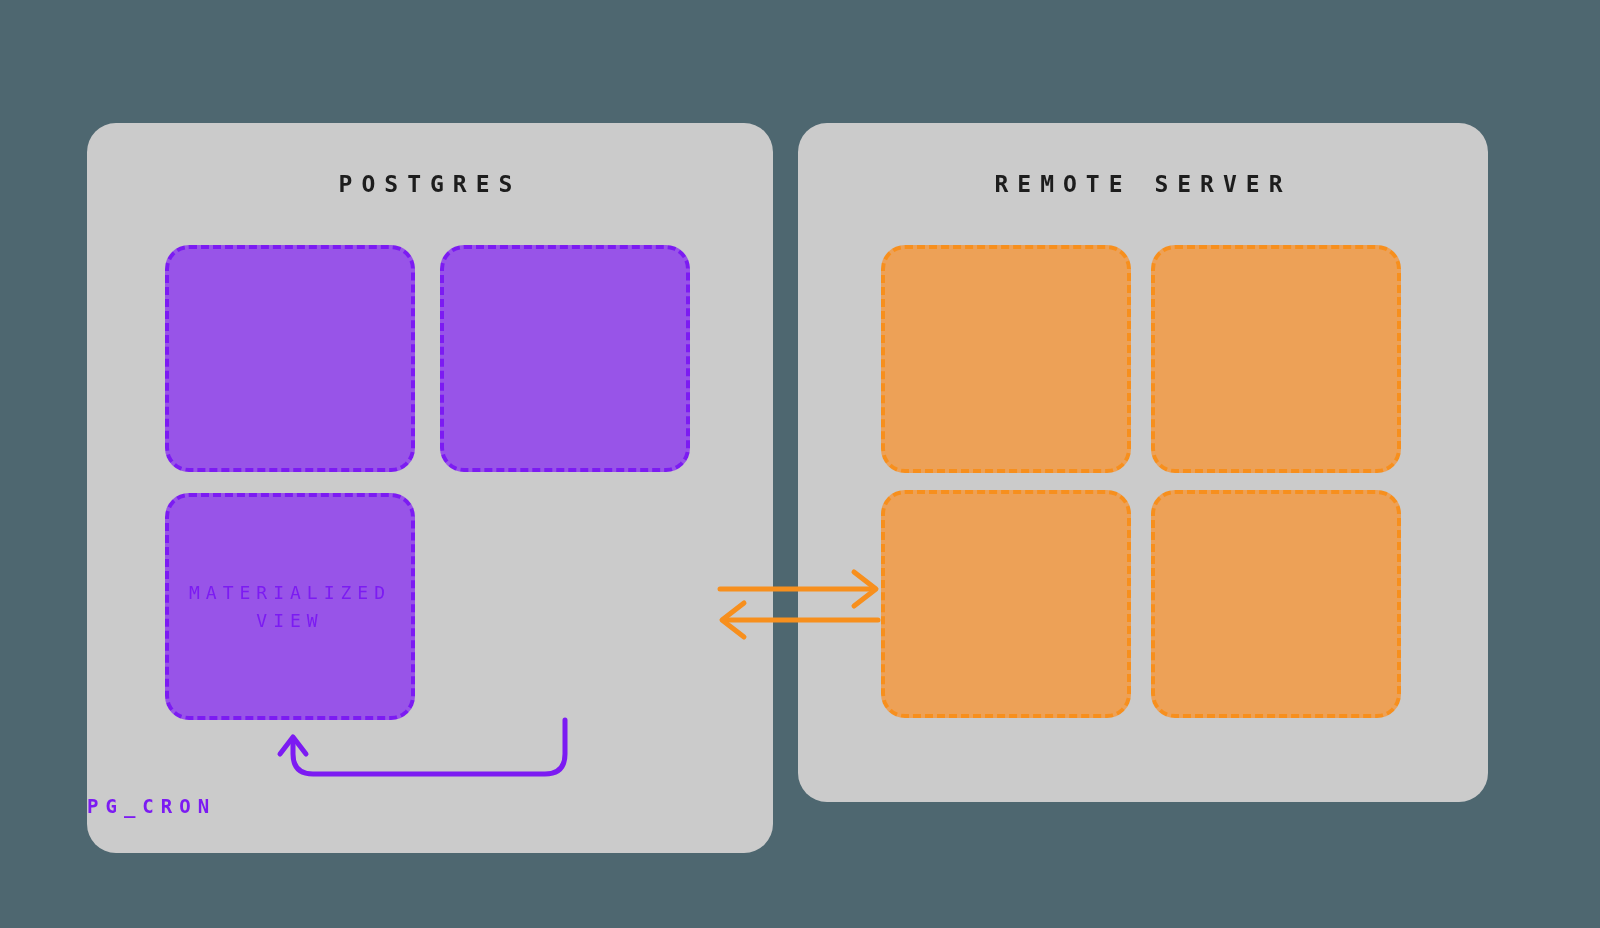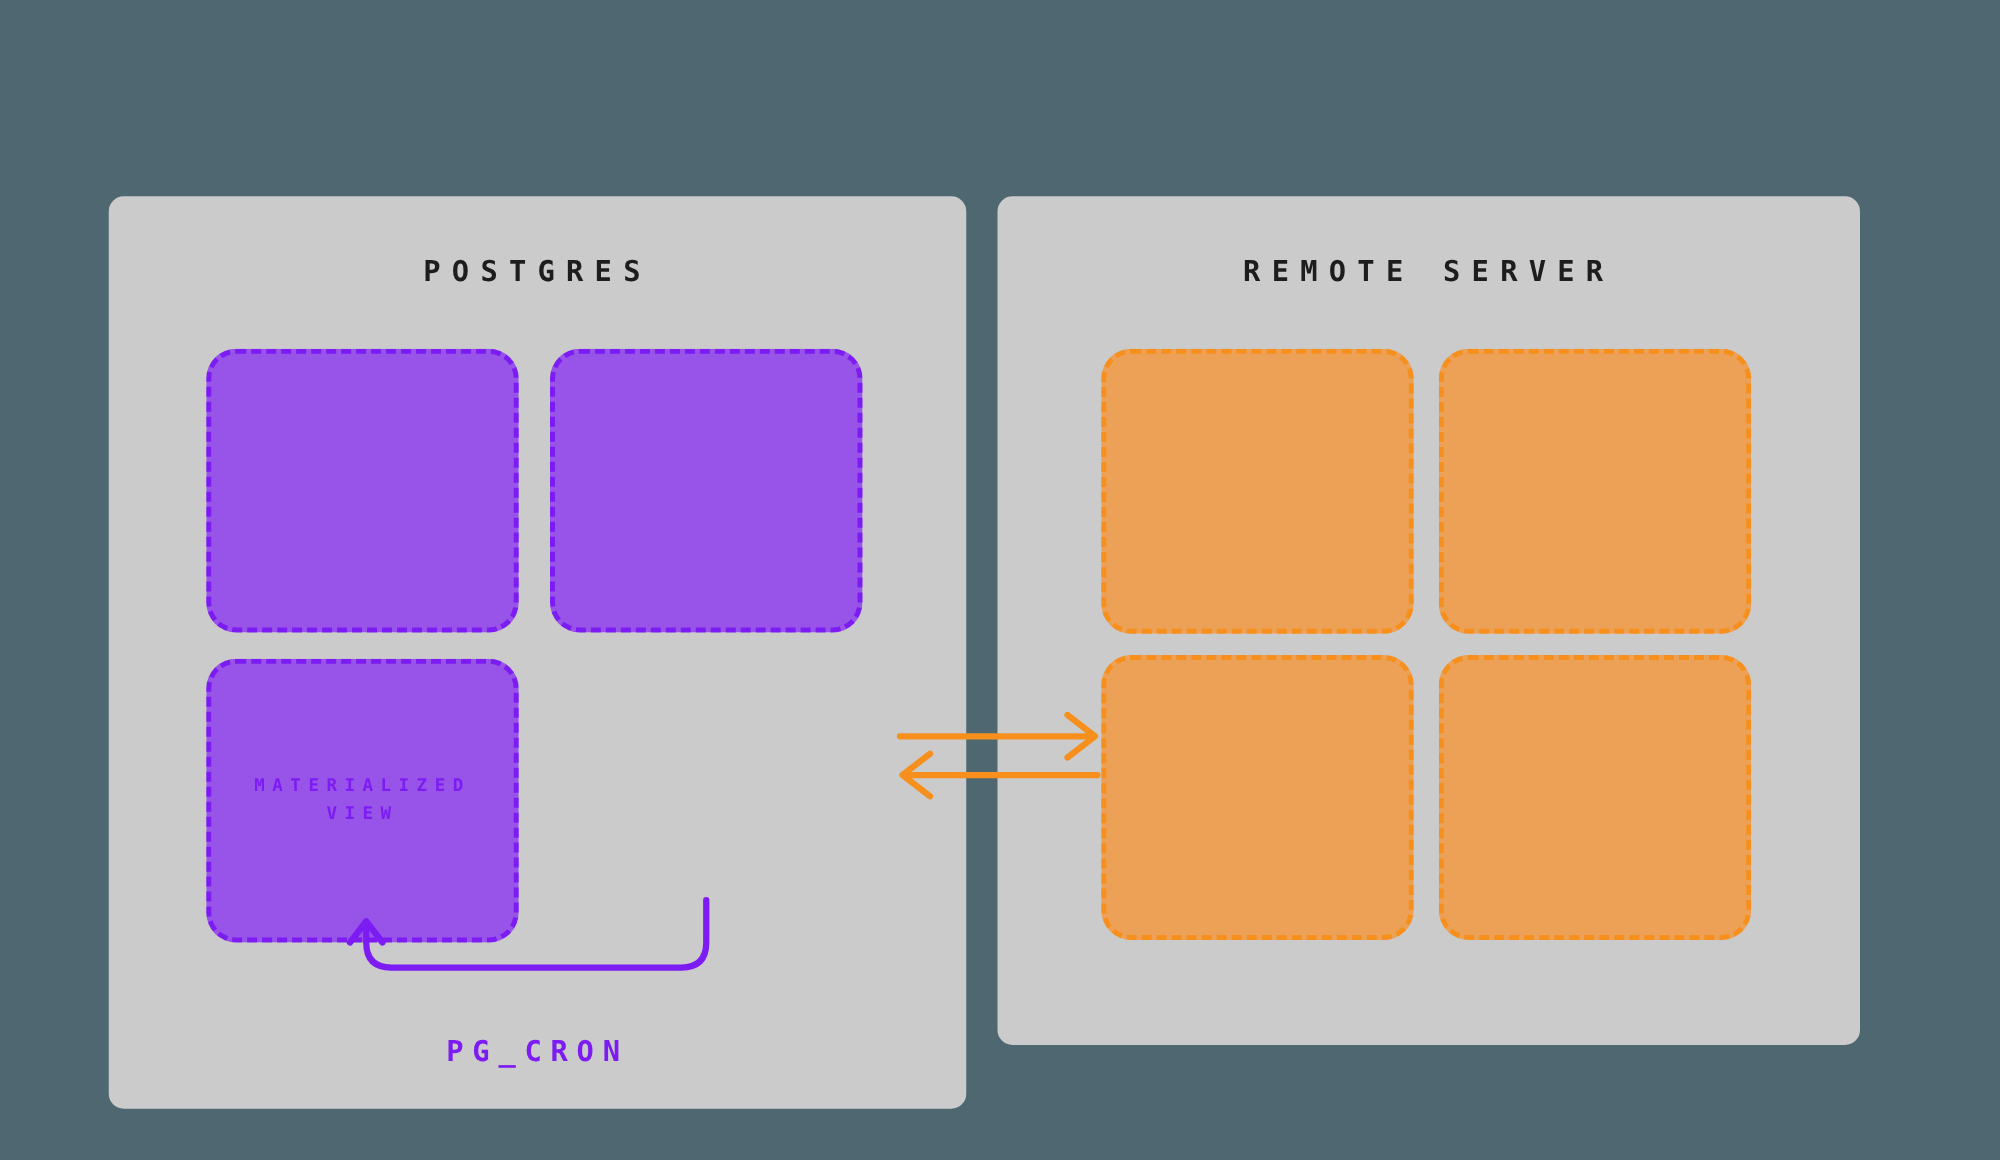--- a/index.html
+++ b/index.html
@@ -15,22 +15,21 @@
   html,body{width:1600px;height:928px;}
   body{
     background:var(--background);
     font-family:"DejaVu Sans Mono","Liberation Mono",monospace;
     position:relative;
     overflow:hidden;
   }
   .container{
     position:absolute;
     background:var(--container);
-    border-radius:12px;
-    margin-top:34px;
+    border-radius:29px;
   }
   .container.postgres{left:87px;top:123px;width:686px;height:730px;}
   .container.remote{left:798px;top:123px;width:690px;height:679px;}
   .container-title{
     position:absolute;
     top:48px;left:0;width:100%;
     text-align:center;
     font-size:23px;
     font-weight:bold;
     letter-spacing:9px;
@@ -47,33 +46,32 @@
   .box{
     border-radius:24px;
     display:flex;
     align-items:center;
     justify-content:center;
     text-align:center;
   }
   .box.purple{background:var(--purple-fill);border:4px dashed var(--purple-accent);}
   .box.orange{background:var(--orange-fill);border:4px dashed var(--orange-accent);}
   .box-label{
-    font-size:14px;
-    font-weight:bold;
+    font-size:18px;
+    font-weight:normal;
     letter-spacing:6px;
     line-height:1.55;
   }
   .box-label .line{display:block;}
   .purple-text{color:var(--purple-accent);}
   .orange-text{color:var(--orange-accent);}
   .cron-label{
     position:absolute;
     top:672px;left:0;width:100%;
-    text-align:center;
-    font-size:23px;
+    font-size:19px;
     font-weight:bold;
     letter-spacing:7px;
     color:var(--purple-accent);
     white-space:nowrap;
   }
   svg.overlay{
     position:absolute;
     inset:0;
     width:1600px;
     height:928px;

